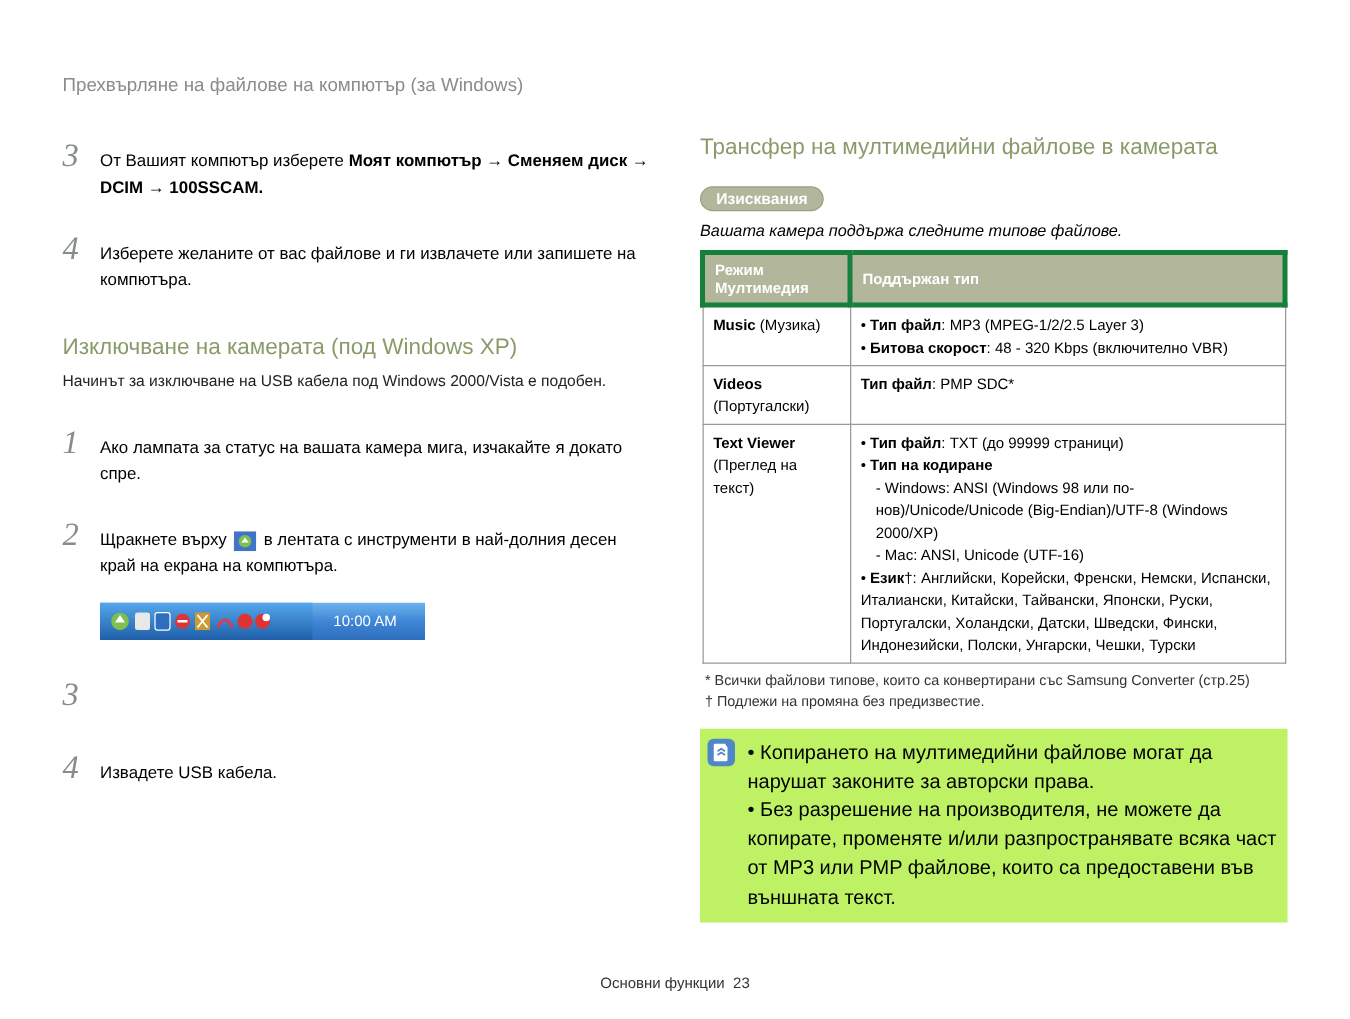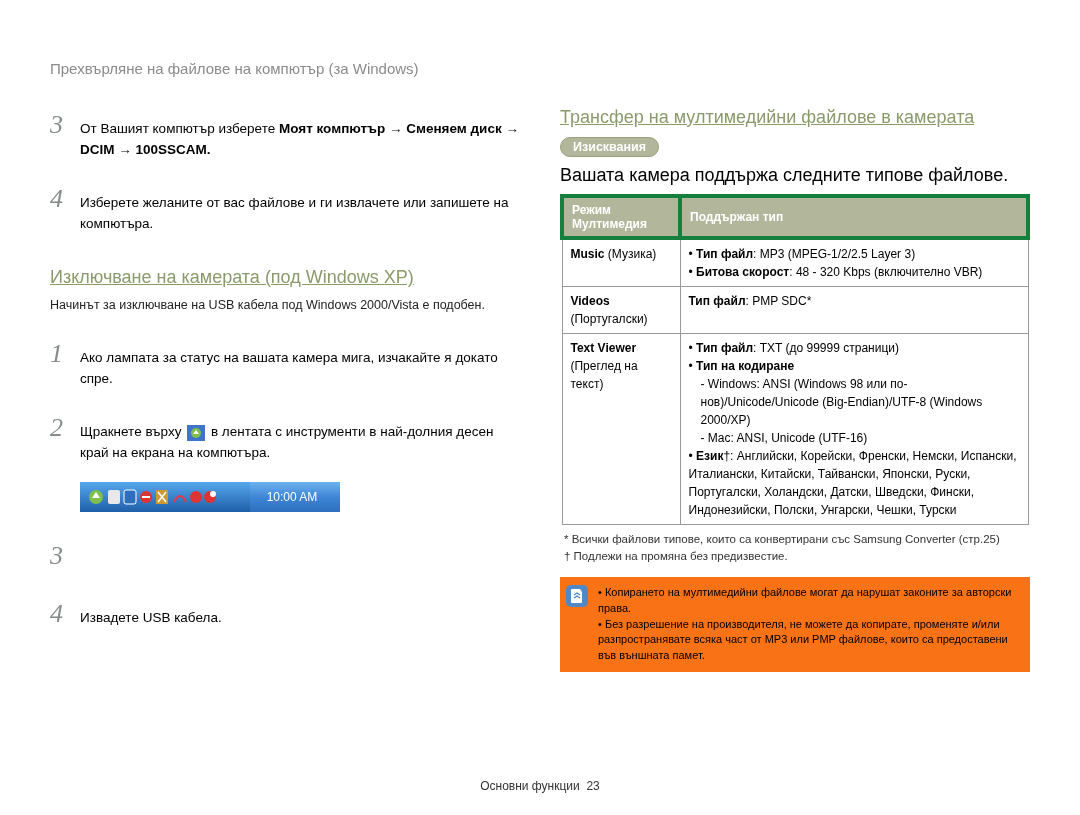--- a/index.html
+++ b/index.html
@@ -41,21 +41,20 @@
     }
     .step-text {
       flex: 1;
     }
     .heading-olive {
       color: #8a9b6b;
       font-size: 18px;
       font-weight: normal;
       margin: 30px 0 8px 0;
       line-height: 1.35;
-      text-decoration: underline;
     }
     .sub-note {
       font-size: 12.5px;
       color: #222;
       margin-bottom: 20px;
       line-height: 1.4;
     }
     .inline-icon {
       display: inline-block;
       width: 18px;
@@ -71,24 +70,26 @@
     .pill {
       display: inline-block;
       background: #b2b69a;
       border: 1px solid #9aa07e;
       border-radius: 12px;
       color: #fff;
       font-size: 12.5px;
       padding: 2px 12px;
       font-weight: bold;
       margin-bottom: 8px;
+      margin-top: 12px;
     }
     .support-intro {
-      font-size: 18px;
+      font-size: 13px;
       margin-bottom: 8px;
+      font-style: italic;
     }
     .media-table {
       width: 100%;
       border-collapse: collapse;
       font-size: 12px;
     }
     .media-table th {
       background: #b2b69a;
       color: #fff;
       font-weight: bold;
@@ -128,22 +129,22 @@
     }
     .footnotes .fn {
       padding-left: 12px;
       text-indent: -8px;
     }
     .info-box {
       display: flex;
       gap: 10px;
       margin-top: 12px;
       padding: 8px 6px;
-      background: #f97316;
-      font-size: 11px;
+      background: #bef264;
+      font-size: 16px;
       line-height: 1.45;
       justify-content: center;
     }
     .info-icon {
       width: 22px;
       height: 22px;
       flex-shrink: 0;
       border-radius: 5px;
       background: #4f87c7;
       display: flex;
@@ -294,21 +295,21 @@
 
     <div class="info-box">
       <div class="info-icon">
         <svg width="16" height="16" viewBox="0 0 16 16">
           <path d="M3 1 h8 l2 3 v10 a1 1 0 0 1 -1 1 h-9 a1 1 0 0 1 -1 -1 v-12 a1 1 0 0 1 1 -1 z" fill="#fff"></path>
           <path d="M5 7 l3 -2 l3 2 M5 10 l3 -2 l3 2" fill="none" stroke="#4f87c7" stroke-width="1.4"></path>
         </svg>
       </div>
       <ul>
         <li>Копирането на мултимедийни файлове могат да нарушат законите за авторски права.</li>
-        <li>Без разрешение на производителя, не можете да копирате, променяте и/или разпространявате всяка част от MP3 или PMP файлове, които са предоставени във външната памет.</li>
+        <li>Без разрешение на производителя, не можете да копирате, променяте и/или разпространявате всяка част от MP3 или PMP файлове, които са предоставени във външната текст.</li>
       </ul>
     </div>
   </div>
 </div>
 
 <div class="page-footer">
   <span>Основни функции</span>&nbsp;&nbsp;<span>23</span>
 </div>
 
 </body></html>

